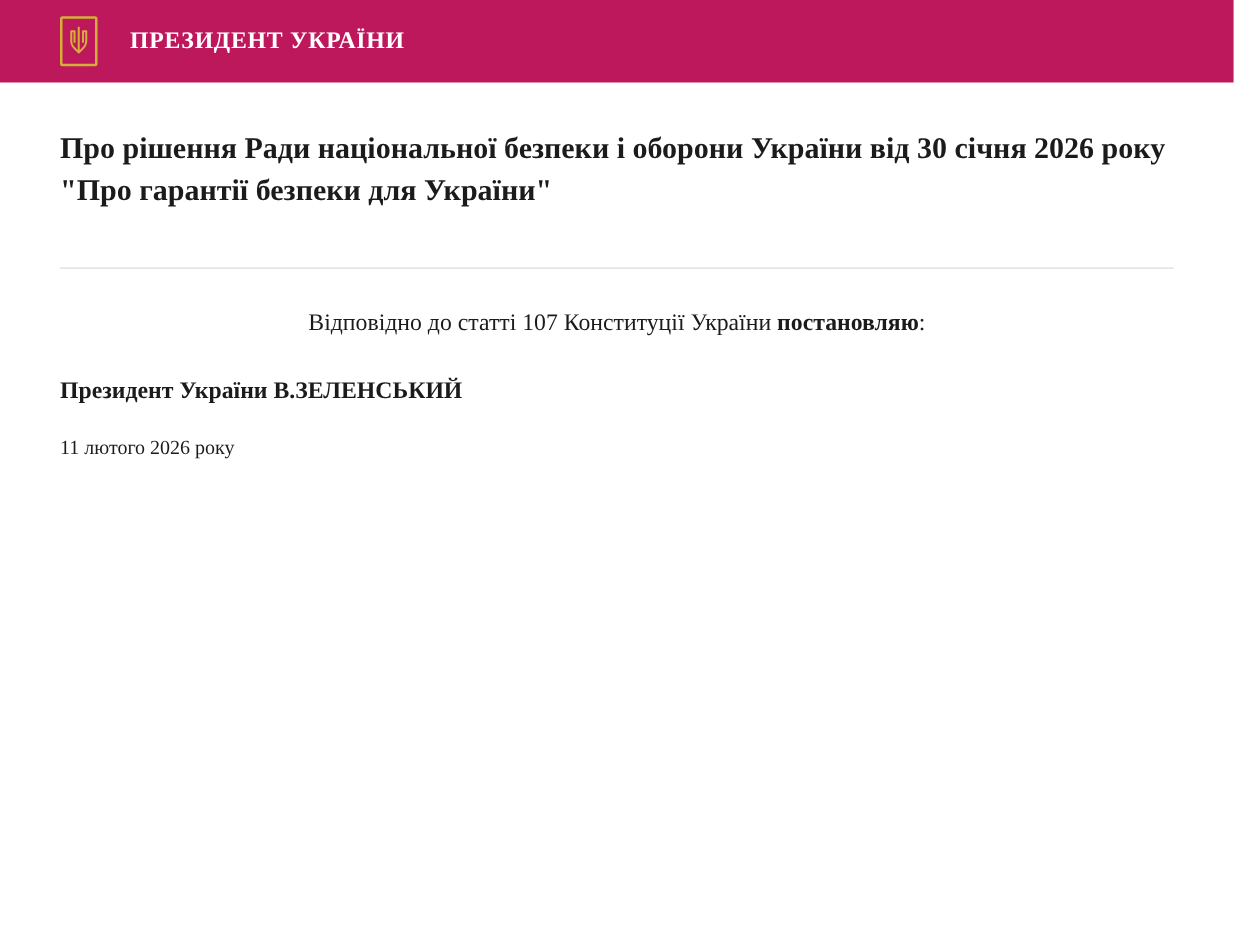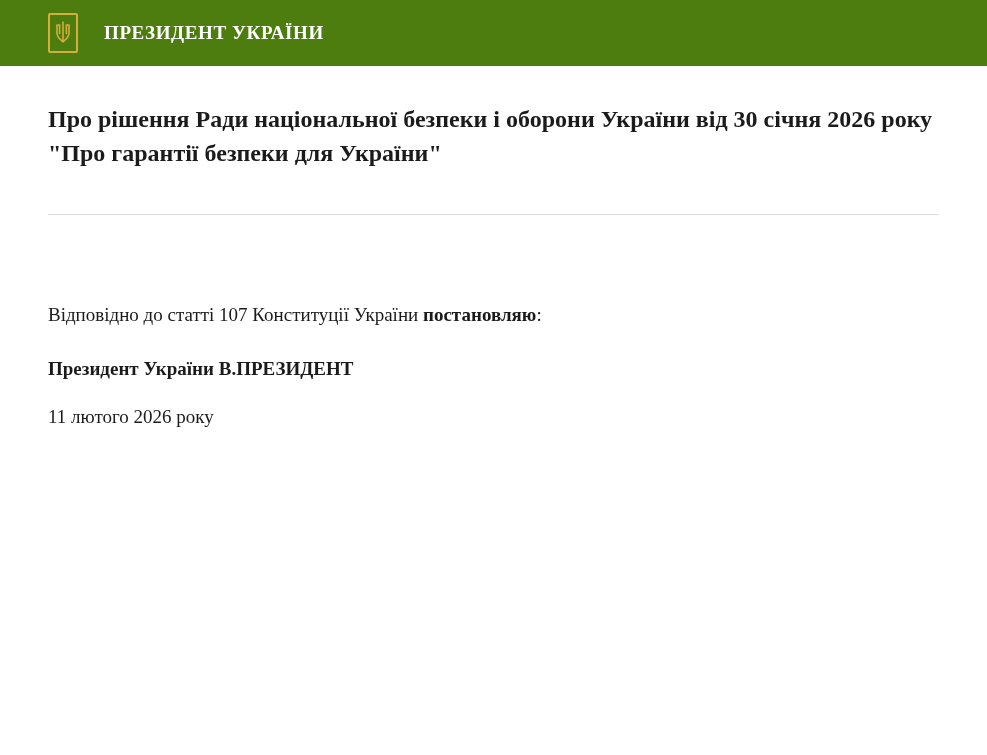--- a/index.html
+++ b/index.html
@@ -11,21 +11,21 @@
     width: 987px;
     height: 755px;
     overflow: hidden;
     font-family: "Liberation Serif", serif;
     color: #1b1b1b;
   }
 
   
   .header-bar {
     height: 66px;
-    background: #4d7c0f;
+    background: #be185d;
     display: flex;
     align-items: center;
     padding-left: 48px;
     box-sizing: border-box;
   }
   .emblem {
     width: 30px;
     height: 40px;
     border: 2px solid #d4af37;
     border-radius: 2px;
@@ -71,33 +71,33 @@
     border-top: 1px solid #dcdcdc;
     margin: 44px 0 0 0;
   }
   .body-text {
     font-family: "Liberation Serif", serif;
     font-size: 19px;
     line-height: 1.52;
     margin: 0;
     color: #1b1b1b;
   }
-  .p-first { margin-top: 86px; }
+  .p-first { margin-top: 30px; text-align: center; }
   .p-gap { margin-top: 22px; }
   .bold { font-weight: bold; }
   .signature {
     font-family: "Liberation Serif", serif;
     font-size: 19px;
     font-weight: bold;
     margin-top: 28px;
     color: #1b1b1b;
   }
   .date {
     font-family: "Liberation Serif", serif;
-    font-size: 19px;
+    font-size: 16px;
     margin-top: 26px;
     color: #1b1b1b;
   }
 </style>
 </head>
 <body>
 
 <div class="header-bar">
   <div class="emblem">
     <svg width="16" height="24" viewBox="0 0 16 24" aria-hidden="true">
@@ -114,17 +114,17 @@
 
   <h2 class="doc-subtitle">Про рішення Ради національної безпеки і оборони України від 30 січня 2026 року "Про гарантії безпеки для України"</h2>
 
   <hr class="divider">
 
   <p class="body-text p-first"><span>Відповідно до статті 107 Конституції України </span><span class="bold">постановляю</span><span>:</span></p>
 
 
 
 
-  <div class="signature">Президент України В.ПРЕЗИДЕНТ</div>
+  <div class="signature">Президент України В.ЗЕЛЕНСЬКИЙ</div>
 
   <div class="date">11 лютого 2026 року</div>
 
 </div>
 
 </body></html>

